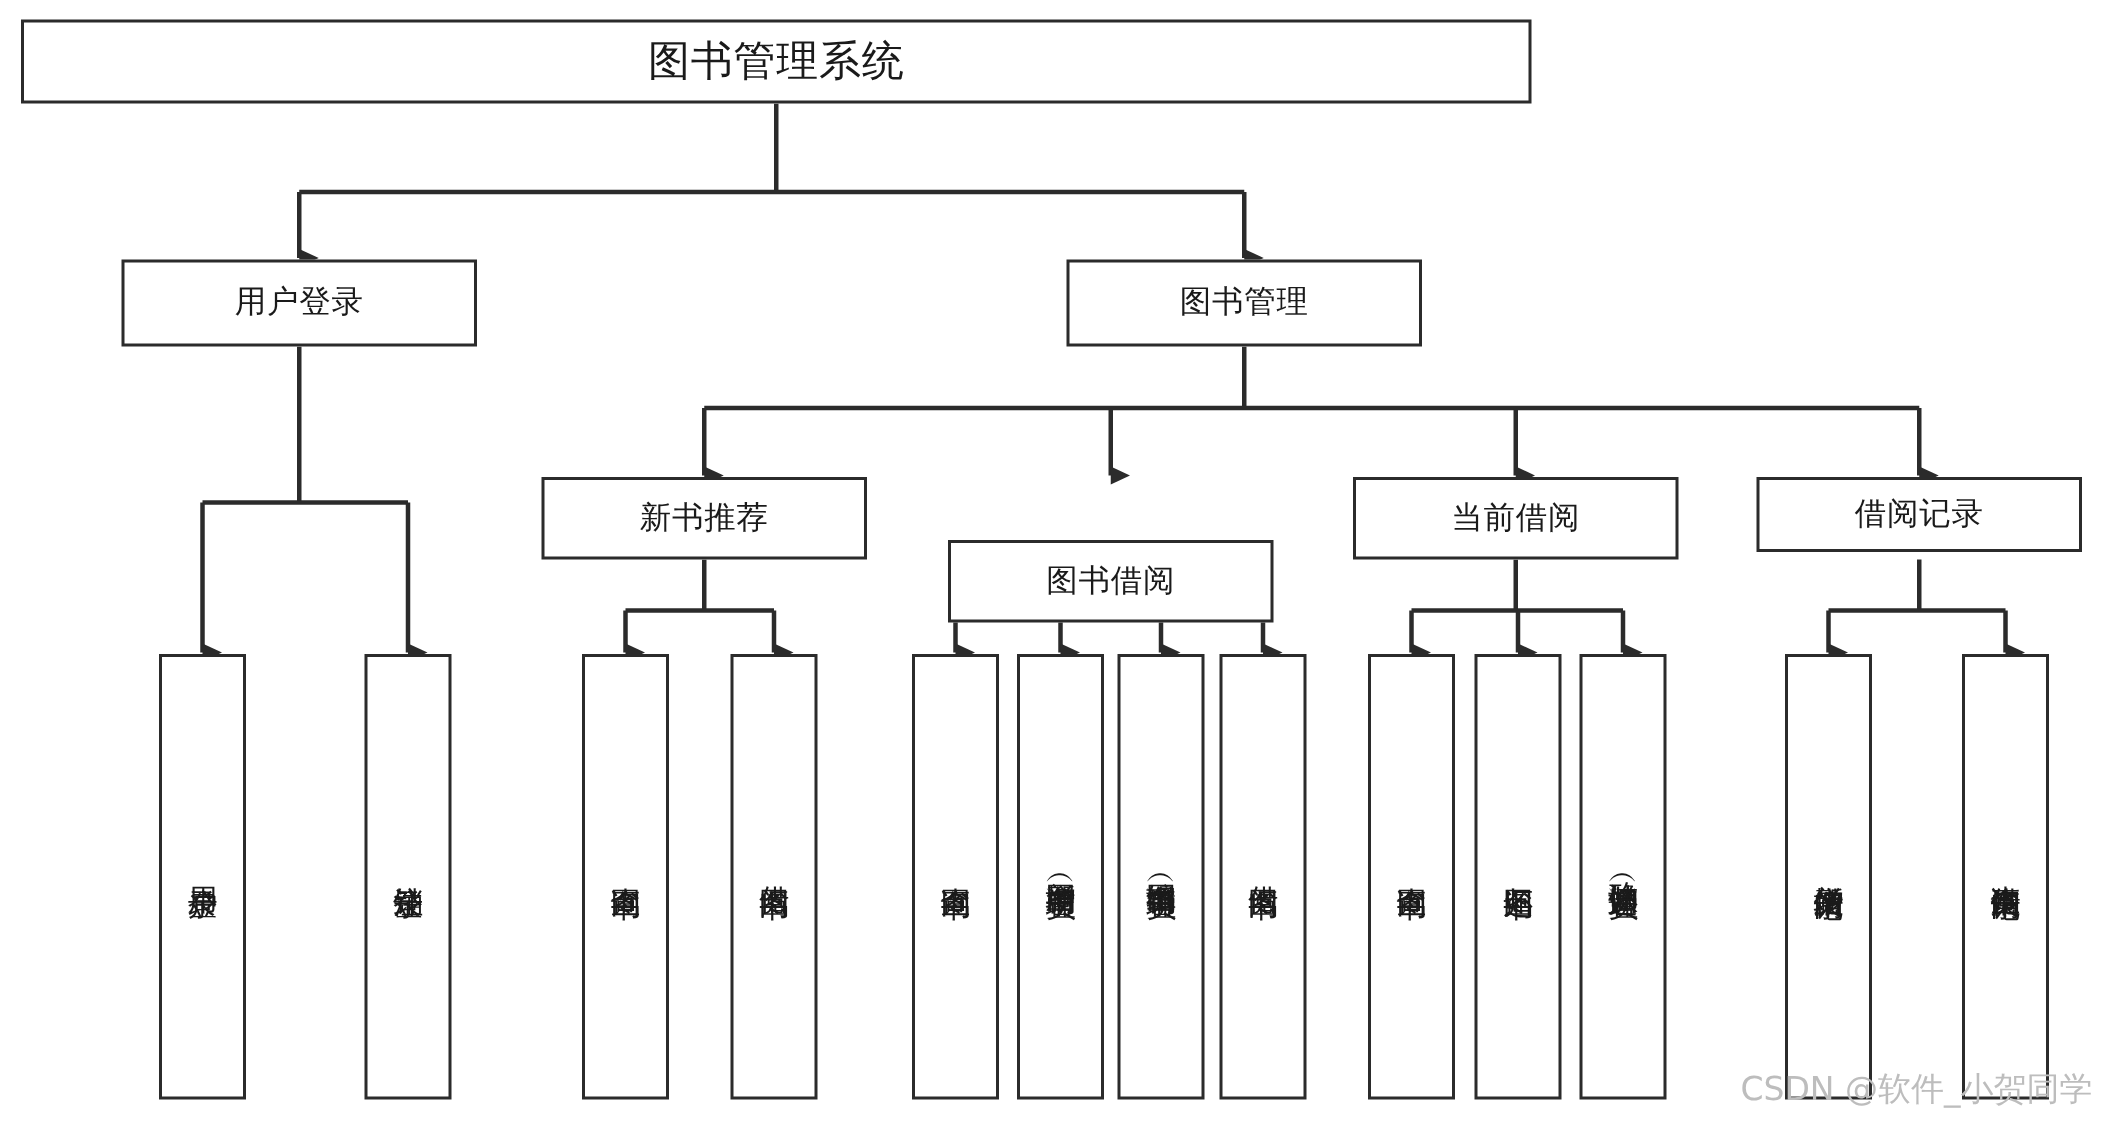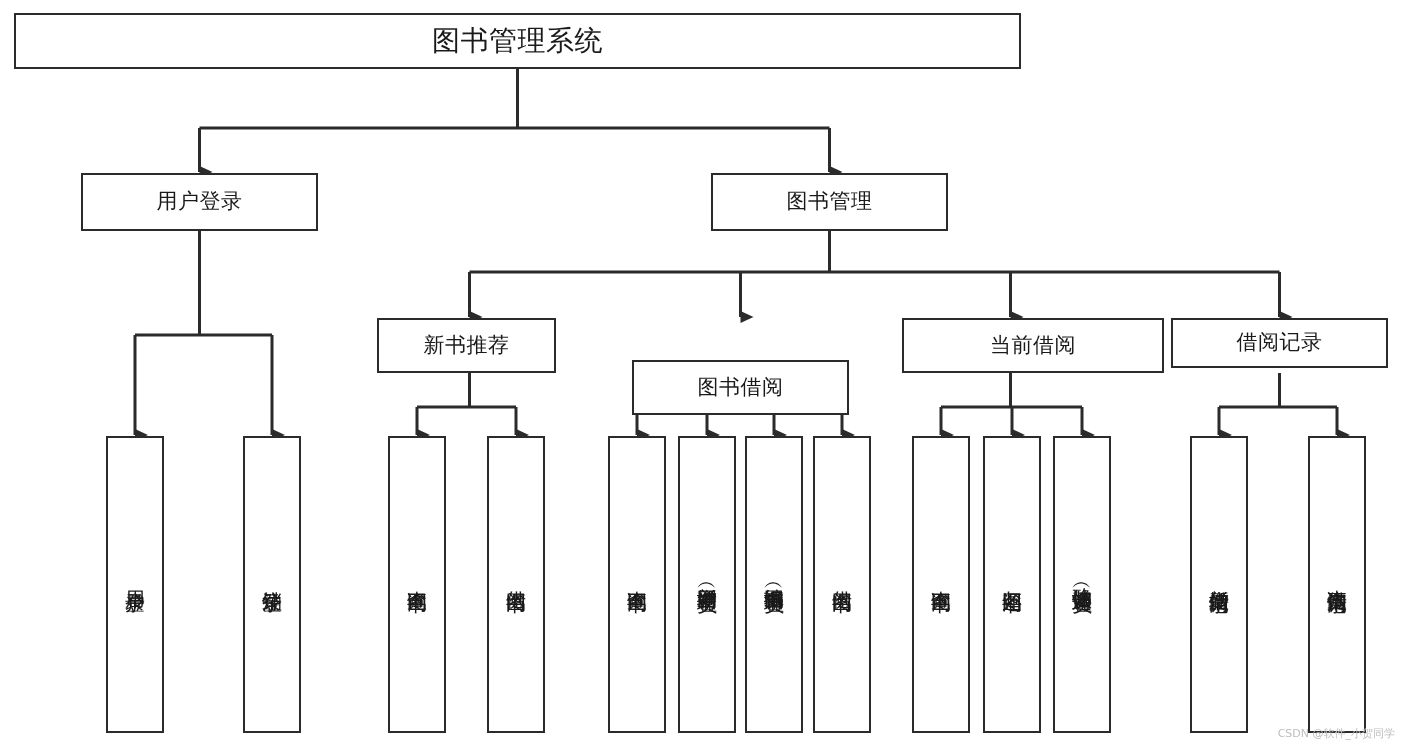--- a/index.html
+++ b/index.html
@@ -57,21 +57,21 @@
     font-size: 20px;
     line-height: 1.16;
     letter-spacing: 1px;
     white-space: nowrap;
     display: block;
   }
   .watermark {
     position: absolute;
     right: 10px;
     bottom: 6px;
-    font-size: 11px;
+    font-size: 22px;
     color: #bdbdbd;
     white-space: nowrap;
     font-family: "DejaVu Sans", "Liberation Sans", sans-serif;
   }
 </style>
 </head>
 <body>
 
 <div id="canvas">
 
@@ -121,27 +121,27 @@
   <div id="nodes-layer">
       <div class="node h root" style="left: 14px; top: 13px; width: 1007px; height: 56px;">
         <span class="lbl">图书管理系统</span>
       </div>
       <div class="node h" style="left: 81px; top: 173px; width: 237px; height: 58px;">
         <span class="lbl">用户登录</span>
       </div>
       <div class="node h" style="left: 711px; top: 173px; width: 237px; height: 58px;">
         <span class="lbl">图书管理</span>
       </div>
-      <div class="node h" style="left: 361px; top: 318px; width: 179px; height: 55px; margin-left: 16px;">
+      <div class="node h" style="left: 361px; top: 318px; width: 217px; height: 55px;">
         <span class="lbl">新书推荐</span>
       </div>
       <div class="node h" style="left: 632px; top: 318px; width: 217px; height: 55px; margin-top: 42px;">
         <span class="lbl">图书借阅</span>
       </div>
-      <div class="node h" style="left: 902px; top: 318px; width: 262px; height: 55px;">
+      <div class="node h" style="left: 902px; top: 318px; width: 217px; height: 55px;">
         <span class="lbl">当前借阅</span>
       </div>
       <div class="node h" style="left: 1171px; top: 318px; width: 217px; height: 50px;">
         <span class="lbl">借阅记录</span>
       </div>
       <div class="node v" style="left: 106px; top: 436px; width: 58px; height: 297px; padding-top: 136.5px;">
         <span class="lbl">用户登录</span>
       </div>
       <div class="node v" style="left: 243px; top: 436px; width: 58px; height: 297px; padding-top: 136.5px;">
         <span class="lbl">注销登录</span>

